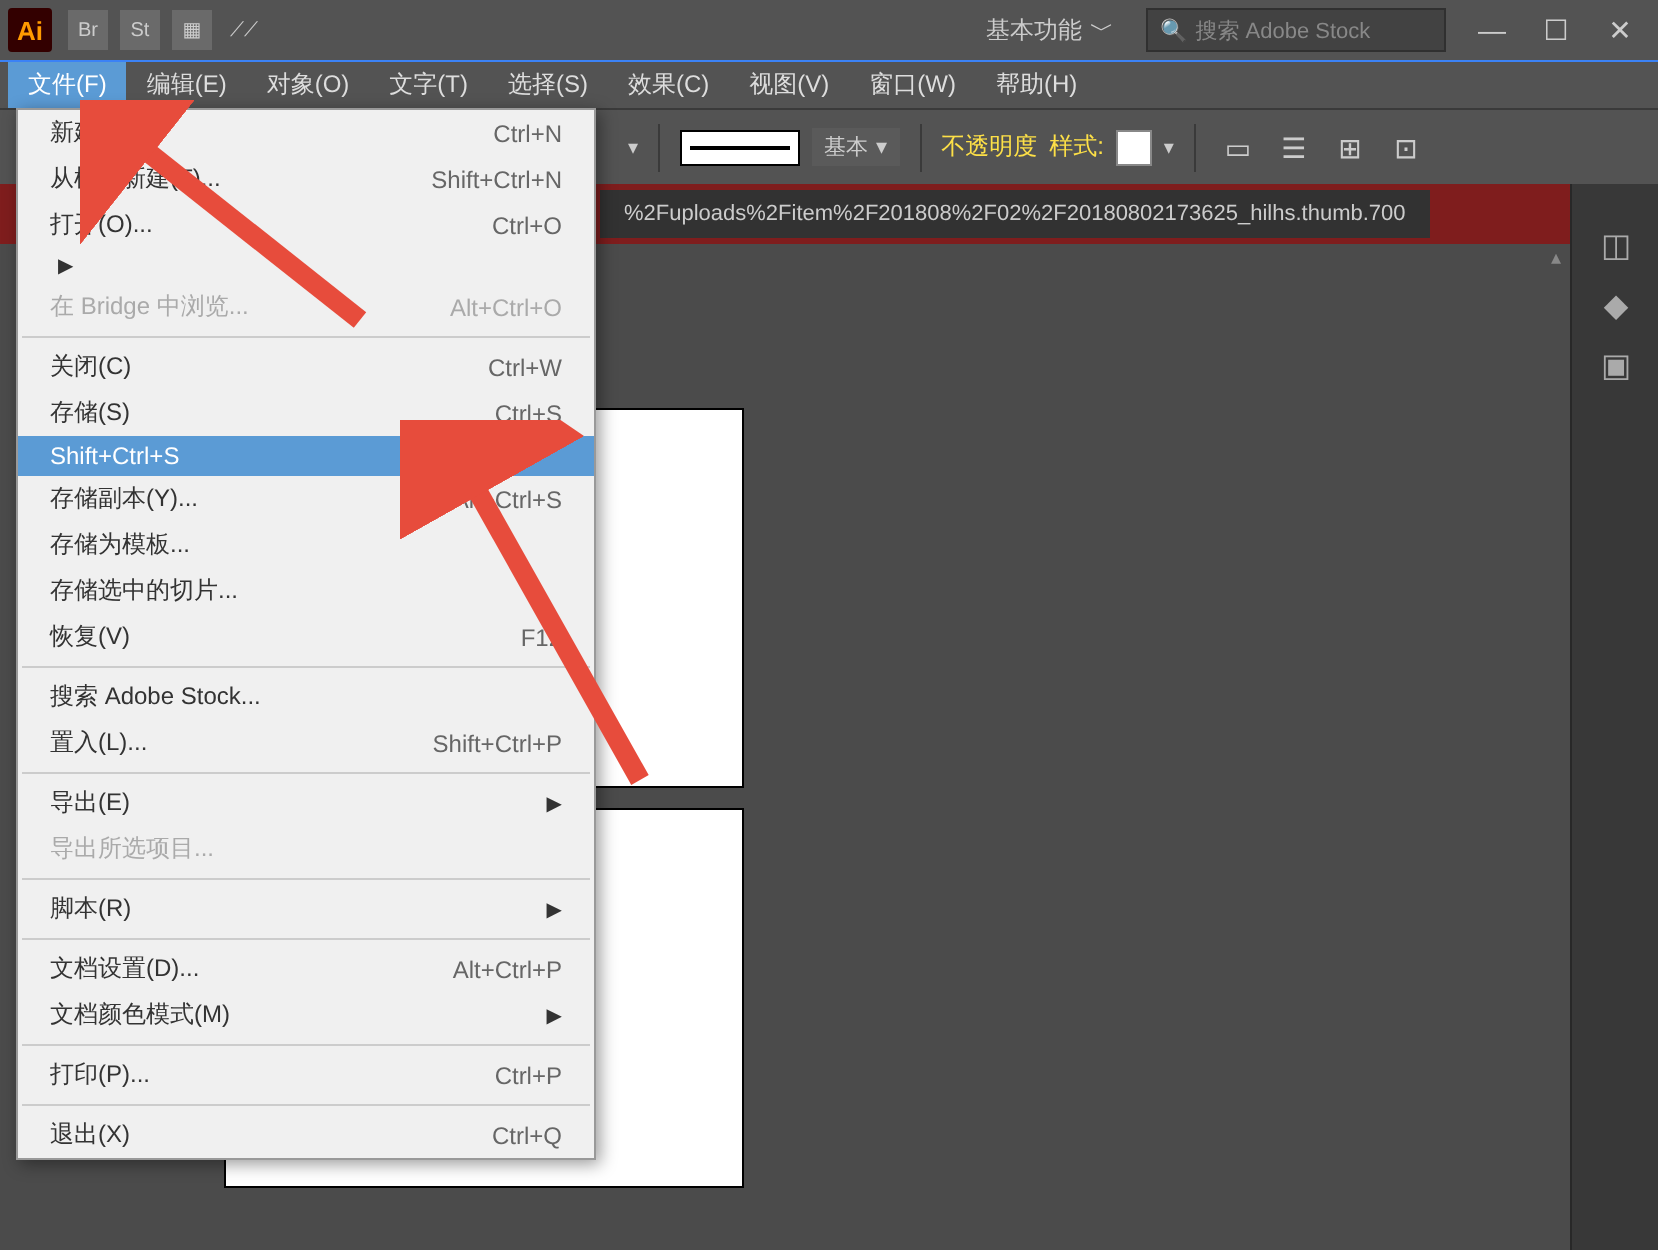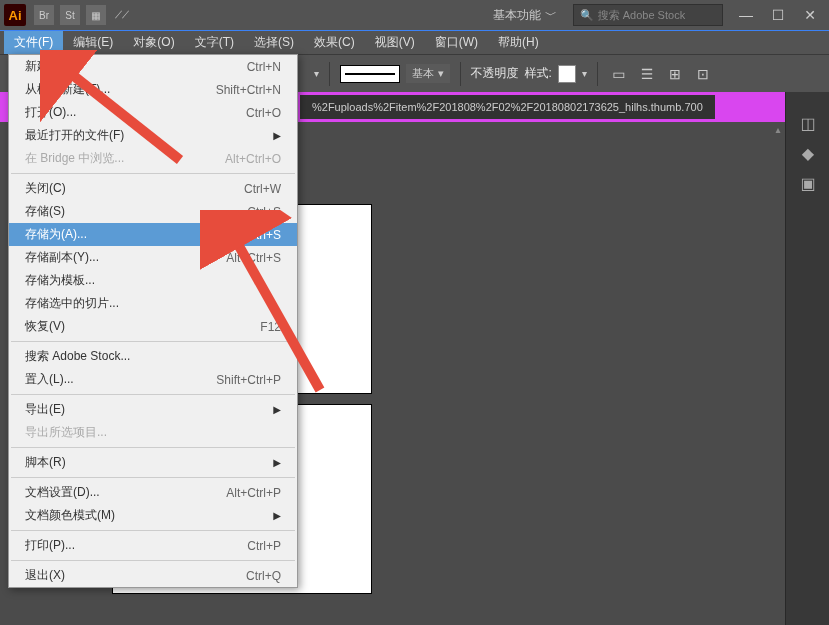--- a/index.html
+++ b/index.html
@@ -14,26 +14,26 @@
 .win-btn { width: 30px; height: 20px; color: #ccc; display: flex; align-items: center; justify-content: center; font-size: 14px; margin-left: 2px; }
 
 .menubar { height: 24px; background: #535353; display: flex; align-items: center; padding: 0 4px; border-top: 1px solid #3b82f6; }
 .menu-item { color: #ddd; font-size: 12px; padding: 3px 10px; cursor: default; }
 .menu-item.active { background: #5b9bd5; color: #fff; }
 
 .toolbar { height: 38px; background: #535353; border-top: 1px solid #3a3a3a; display: flex; align-items: center; padding: 0 8px; gap: 6px; }
 .tool-sep { width: 1px; height: 24px; background: #3a3a3a; margin: 0 4px; }
 .stroke-box { width: 60px; height: 18px; background: #fff; border: 1px solid #000; display: flex; align-items: center; justify-content: center; }
 .stroke-line { width: 50px; height: 2px; background: #000; }
-.tool-label { color: #e5e5e5; font-size: 12px; }
+.tool-label { color: #fde047; font-size: 12px; }
 .tool-dropdown { background: #5a5a5a; color: #ccc; font-size: 11px; padding: 2px 6px; display: flex; align-items: center; gap: 4px; }
 .color-swatch { width: 18px; height: 18px; background: #fff; border: 1px solid #888; }
 .tool-icon { width: 22px; height: 22px; color: #ccc; display: flex; align-items: center; justify-content: center; font-size: 14px; }
 
-.tabbar { height: 30px; background: #d946ef; display: flex; align-items: center; padding-left: 300px; }
+.tabbar { height: 30px; background: #7f1d1d; display: flex; align-items: center; padding-left: 300px; }
 .doc-tab { color: #ccc; font-size: 11px; padding: 6px 12px; background: #323232; }
 
 .canvas-area { position: absolute; top: 122px; left: 0; right: 44px; bottom: 0; background: #4b4b4b; }
 .artboard { position: absolute; background: #fff; border: 1px solid #000; }
 .artboard.textured { background-image: radial-gradient(circle, #ccc 1px, transparent 1px); background-size: 8px 8px; }
 .scrollbar-v { position: absolute; right: 44px; top: 122px; bottom: 0; width: 14px; background: #4b4b4b; }
 .scroll-arrow { width: 14px; height: 14px; color: #888; display: flex; align-items: center; justify-content: center; font-size: 10px; }
 
 .right-panel { position: absolute; right: 0; top: 92px; bottom: 0; width: 44px; background: #383838; border-left: 1px solid #282828; padding-top: 16px; }
 .panel-icon { width: 44px; height: 30px; display: flex; align-items: center; justify-content: center; color: #aaa; font-size: 16px; }
@@ -136,38 +136,36 @@
     </div>
     <div class="menu-row">
       <span class="menu-label">从模板新建(T)...</span>
       <span class="menu-shortcut">Shift+Ctrl+N</span>
     </div>
     <div class="menu-row">
       <span class="menu-label">打开(O)...</span>
       <span class="menu-shortcut">Ctrl+O</span>
     </div>
     <div class="menu-row">
-      <span class="menu-label">最近打开的文件(F)</span>
       <span class="submenu-arrow">▶</span>
     </div>
     <div class="menu-row disabled">
       <span class="menu-label">在 Bridge 中浏览...</span>
       <span class="menu-shortcut">Alt+Ctrl+O</span>
     </div>
     <div class="menu-sep"></div>
     <div class="menu-row">
       <span class="menu-label">关闭(C)</span>
       <span class="menu-shortcut">Ctrl+W</span>
     </div>
     <div class="menu-row">
       <span class="menu-label">存储(S)</span>
       <span class="menu-shortcut">Ctrl+S</span>
     </div>
     <div class="menu-row highlighted">
-      <span class="menu-label">存储为(A)...</span>
       <span class="menu-shortcut">Shift+Ctrl+S</span>
     </div>
     <div class="menu-row">
       <span class="menu-label">存储副本(Y)...</span>
       <span class="menu-shortcut">Alt+Ctrl+S</span>
     </div>
     <div class="menu-row">
       <span class="menu-label">存储为模板...</span>
     </div>
     <div class="menu-row">

